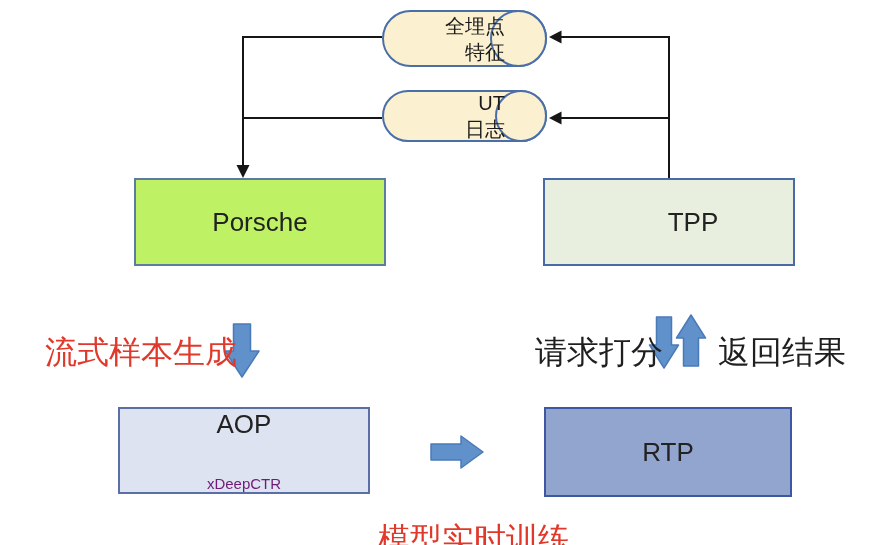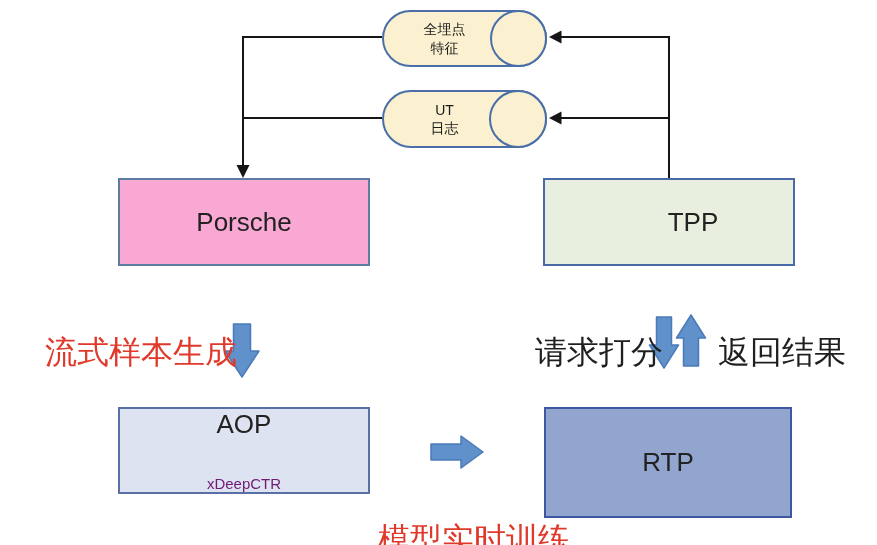--- a/index.html
+++ b/index.html
@@ -56,42 +56,42 @@
     border-radius: 50%;
   }
   .capsule-text {
     position: absolute;
     left: 0;
     top: 0;
     bottom: 0;
     right: 40px;
     display: flex;
     flex-direction: column;
-    align-items: center;
+    align-items: flex-end;
     justify-content: center;
-    font-size: 14px;
+    font-size: 20px;
     line-height: 1.3;
     color: #1a1a1a;
     z-index: 2;
   }
   .box {
     position: absolute;
     box-sizing: border-box;
     border: 2px solid;
     display: flex;
     flex-direction: column;
     align-items: center;
     justify-content: center;
     color: #222222;
     font-size: 26px;
   }
-  .box-porsche { left: 118px; top: 178px; width: 252px; height: 88px; background: #f9a8d4; border-color: #5c7ca2; }
+  .box-porsche { left: 134px; top: 178px; width: 252px; height: 88px; background: #bef264; border-color: #5c7ca2; }
   .box-tpp     { left: 543px; top: 178px; width: 252px; height: 88px; background: #e9efdf; border-color: #4a69a8; padding-left: 48px; }
   .box-aop     { left: 118px; top: 407px; width: 252px; height: 87px; background: #dde3f1; border-color: #5a6fa5; justify-content: space-between; }
-  .box-rtp     { left: 544px; top: 407px; width: 248px; height: 111px; background: #92a5cf; border-color: #3f57a0; }
+  .box-rtp     { left: 544px; top: 407px; width: 248px; height: 90px; background: #92a5cf; border-color: #3f57a0; }
   .box-sub {
     font-size: 15px;
     color: #701a75;
     margin-top: 2px;
   }
   .flow-label {
     position: absolute;
     font-size: 32px;
     line-height: 30px;
     white-space: nowrap;
@@ -126,21 +126,21 @@
   </svg>
 
   <div class="capsule" style="left:382px; top:10px; width:165px; height:57px;">
     <div class="capsule-circle"></div>
     <div class="capsule-text">
       <span>全埋点</span>
       <span>特征</span>
     </div>
   </div>
 
-  <div class="capsule" style="left:382px; top:90px; width:165px; height:58px;">
+  <div class="capsule" style="left:382px; top:90px; width:165px; height:52px;">
     <div class="capsule-circle"></div>
     <div class="capsule-text">
       <span>UT</span>
       <span>日志</span>
     </div>
   </div>
 
   <div class="box box-porsche">
     <span>Porsche</span>
   </div>

